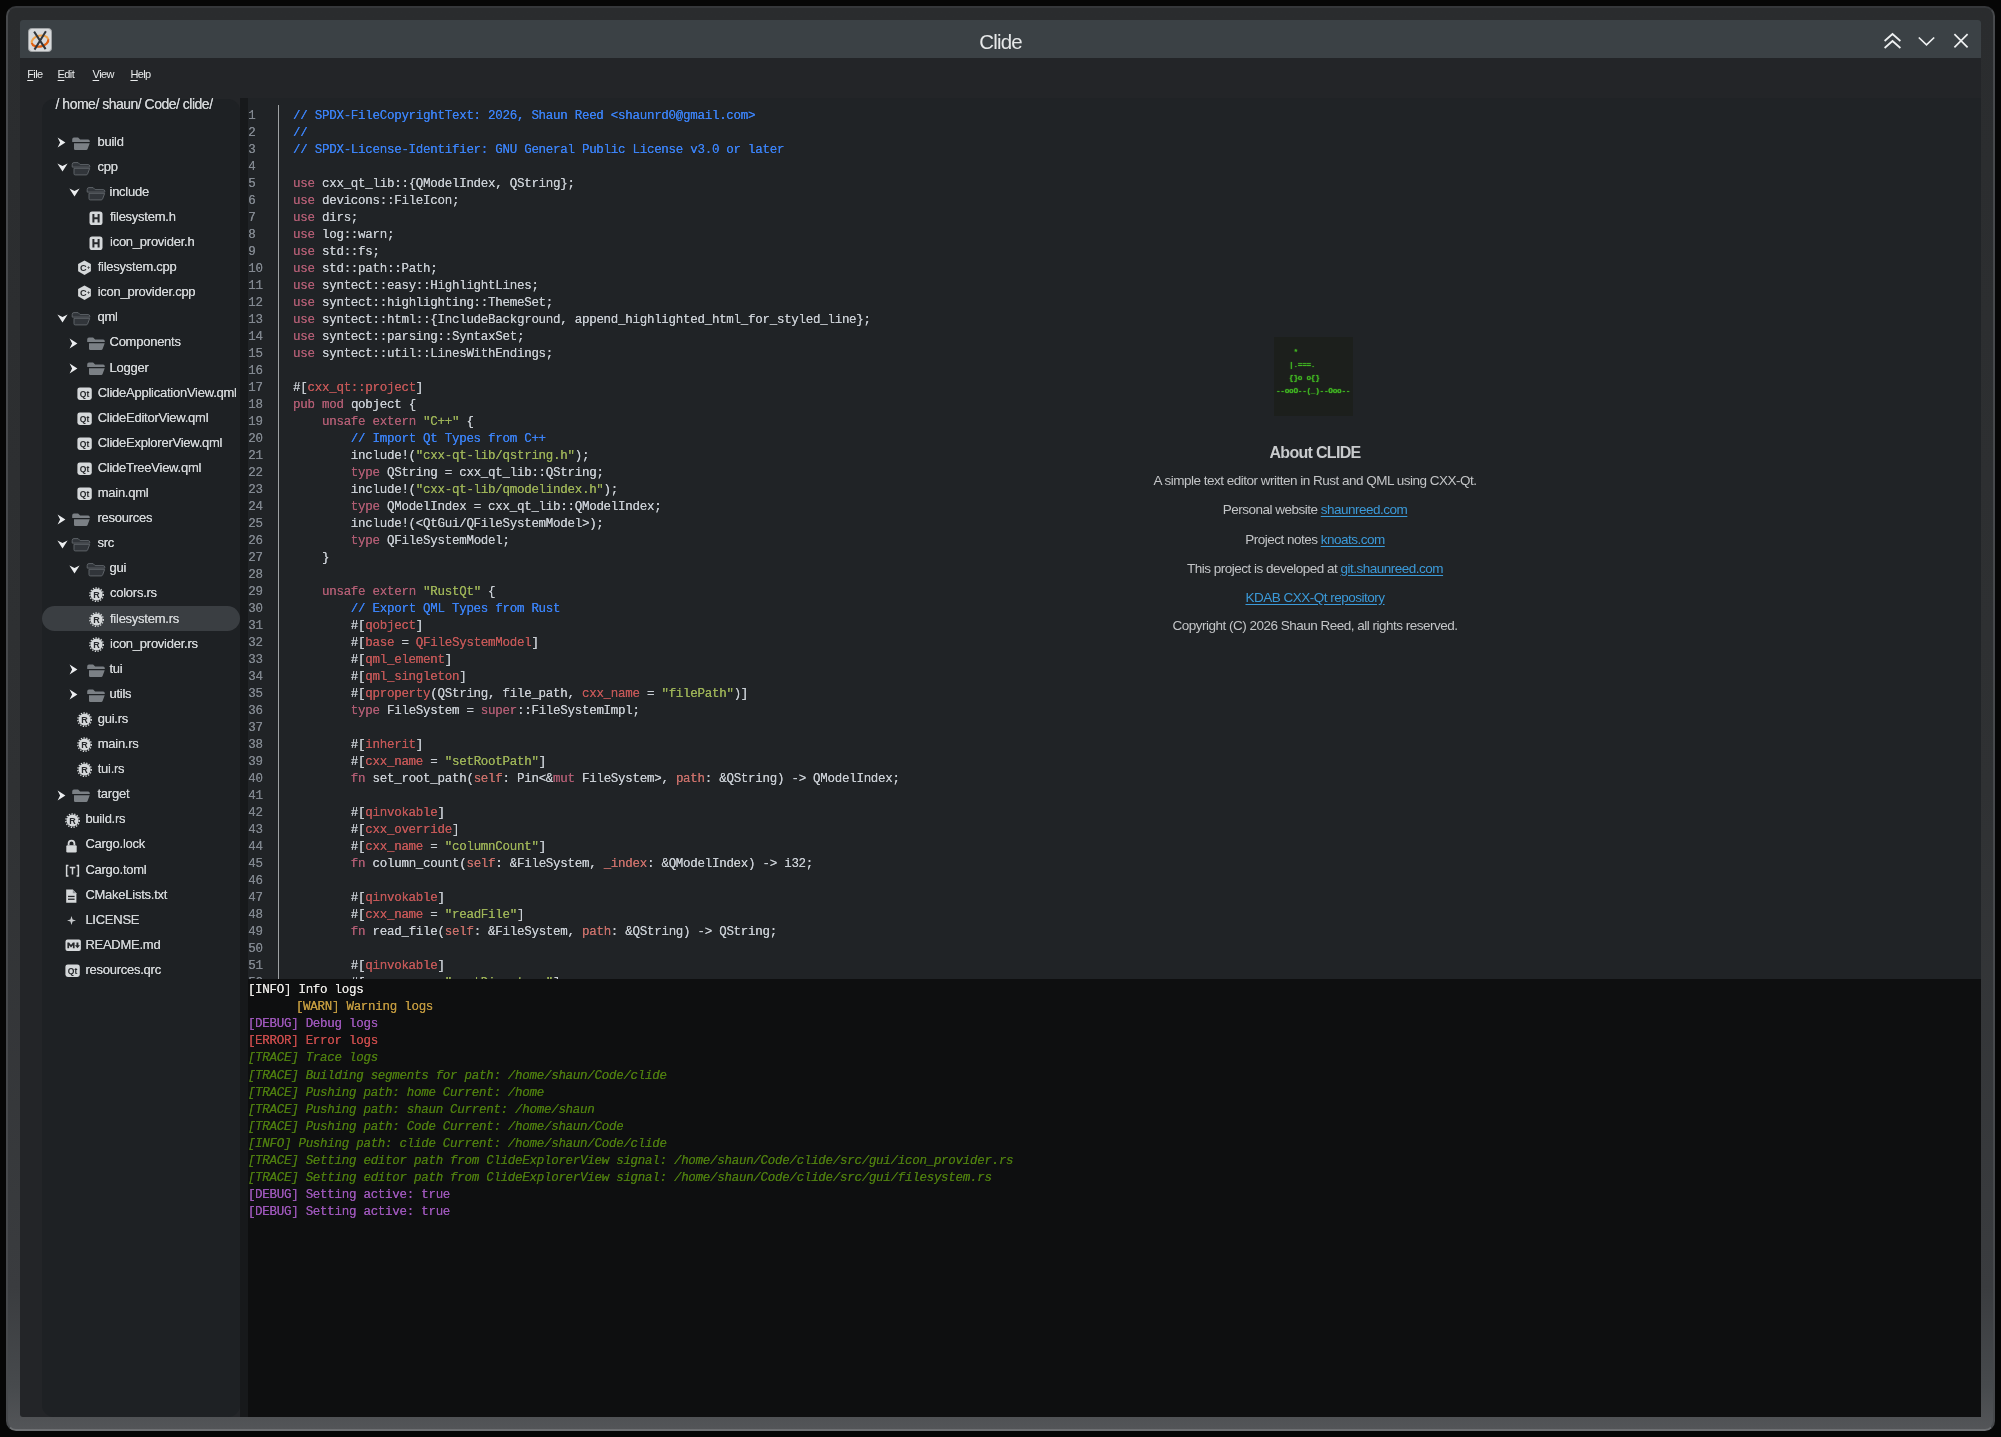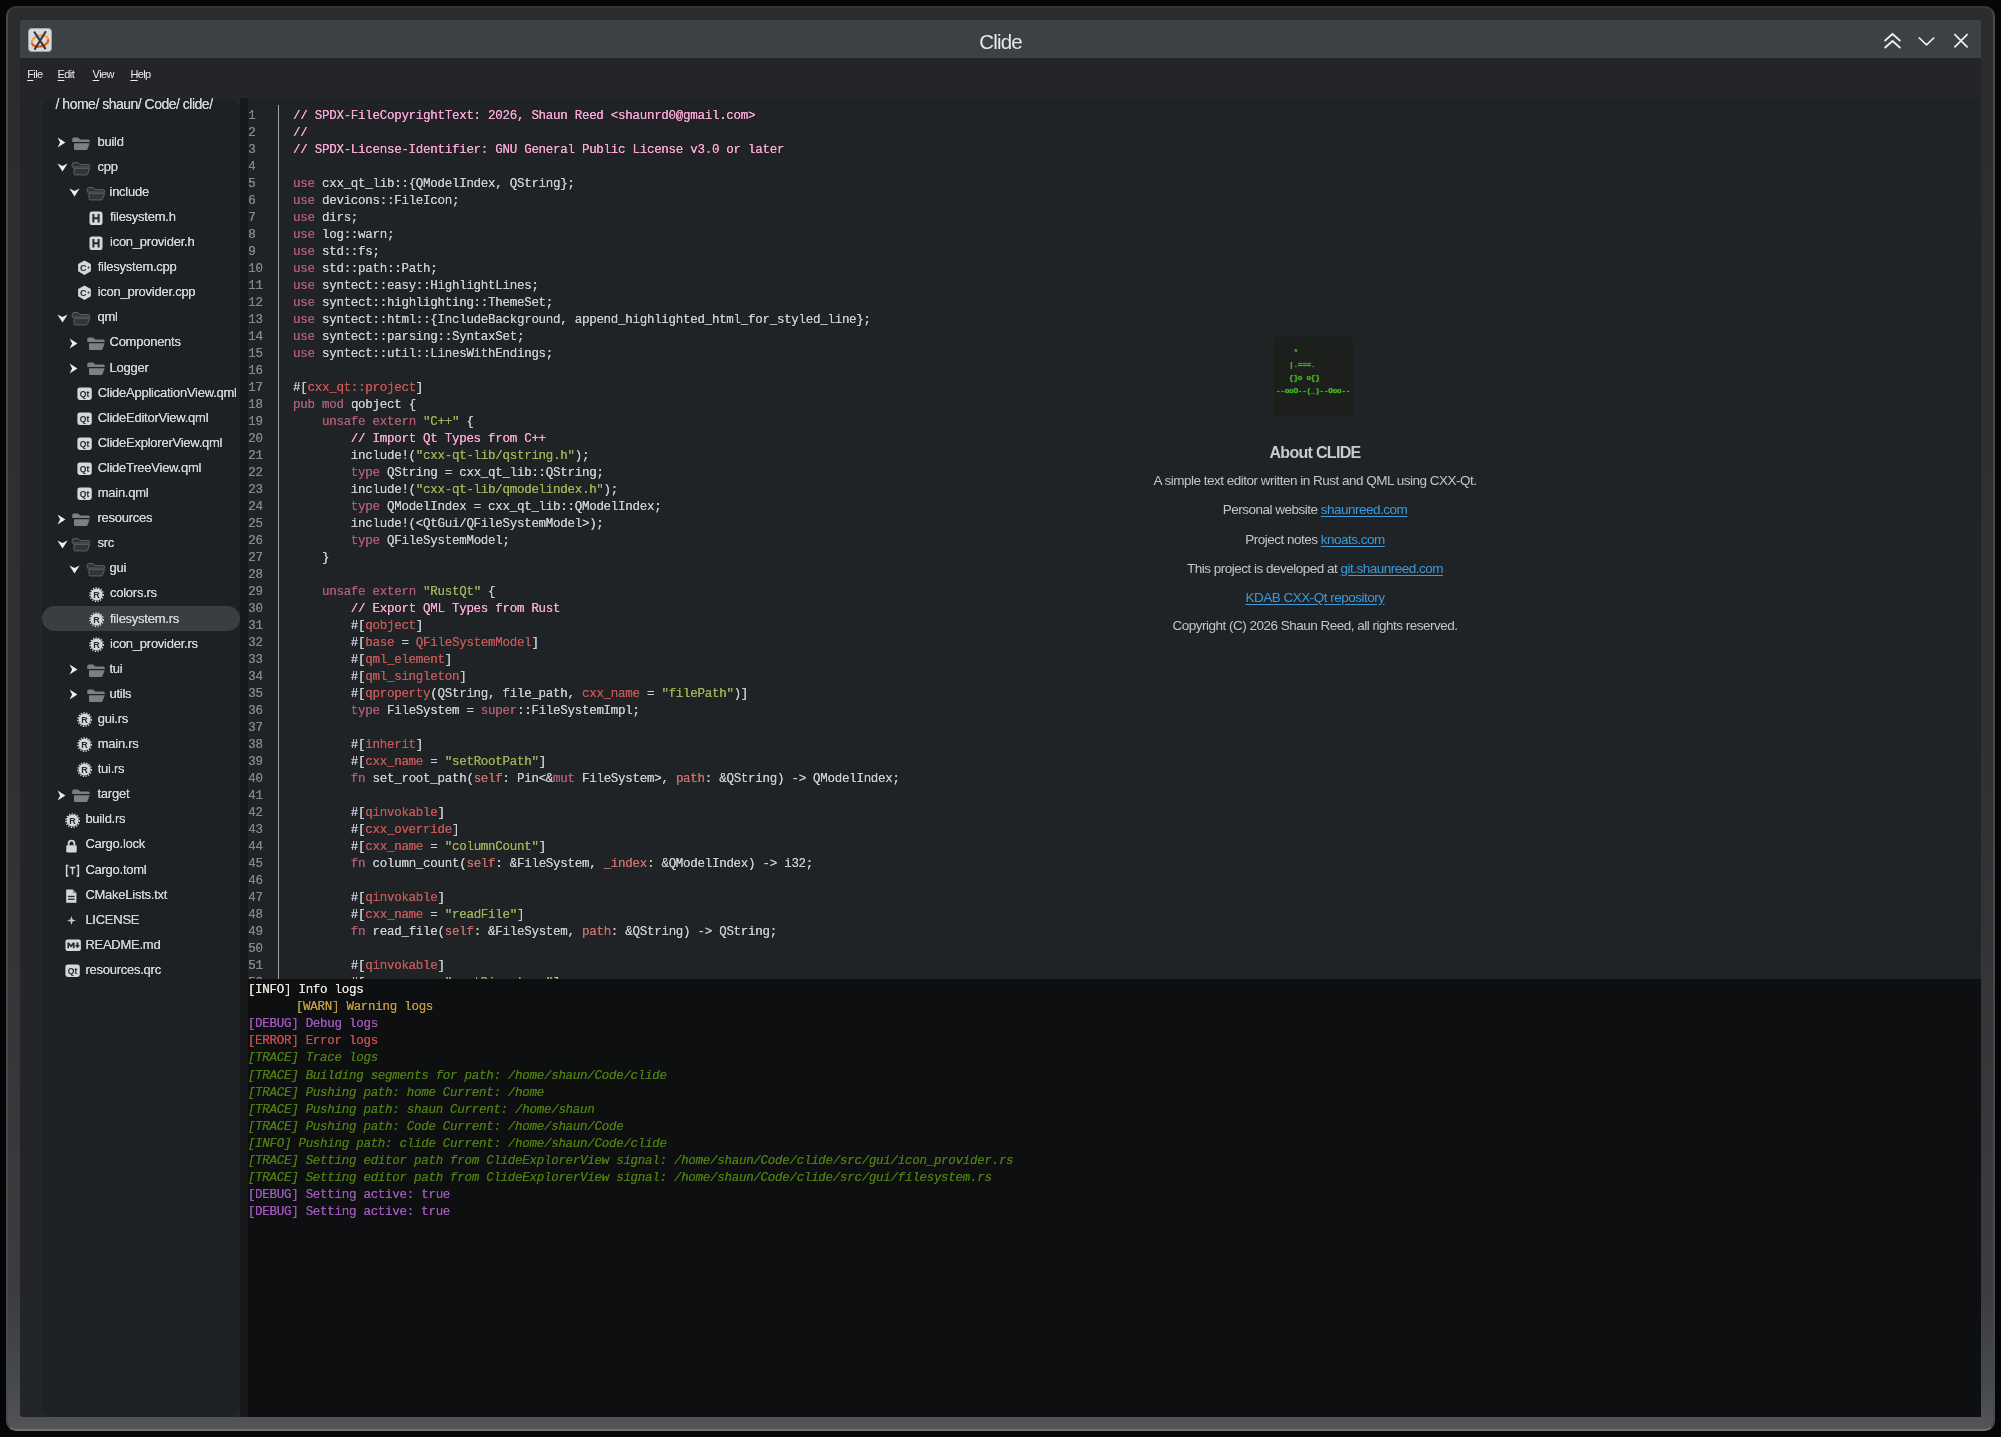--- a/index.html
+++ b/index.html
@@ -24,21 +24,21 @@
 .editor { position:absolute; left:247.7px; top:97.7px; width:1733.3px; height:881.5px;
   background:#202326; overflow:hidden; }
 .mono { font-family:"Liberation Mono", monospace; font-size:12.5px; line-height:17.0px;
   letter-spacing:-0.28px; white-space:pre; text-shadow:0 0 0.45px currentColor; }
 .gut { position:absolute; left:0.6px; top:10.3px; color:#828890; }
 .vsep { position:absolute; left:30.6px; top:7px; width:1px; height:874px; background:#9fa2a4; }
 .code { position:absolute; left:45.4px; top:10.3px; color:#c8cdd3; }
 .code .k { color:#ae5c72; }
 .code .a { color:#c25757; }
 .code .s { color:#9cb257; }
-.code .c { color:#f9a8d4; }
+.code .c { color:#3b82f6; }
 .code .p { color:#c9706a; }
 .log { position:absolute; left:247.7px; top:979.2px; width:1733.3px; height:437.8px;
   background:#0e0f10; overflow:hidden; }
 .logp { position:absolute; left:0.2px; top:3.1px; line-height:17.05px;  color:#e9e7e4; }
 .logp .info { color:#e9e7e4; }
 .logp .warn { color:#c29a3f;margin-left:48px; }
 .logp .debug { color:#9c56b8; }
 .logp .error { color:#c84b4b; }
 .logp .trace { color:#4d7c0f;font-style:italic; }
 .about { position:absolute; left:1065px; top:0; width:500px; text-align:center;

